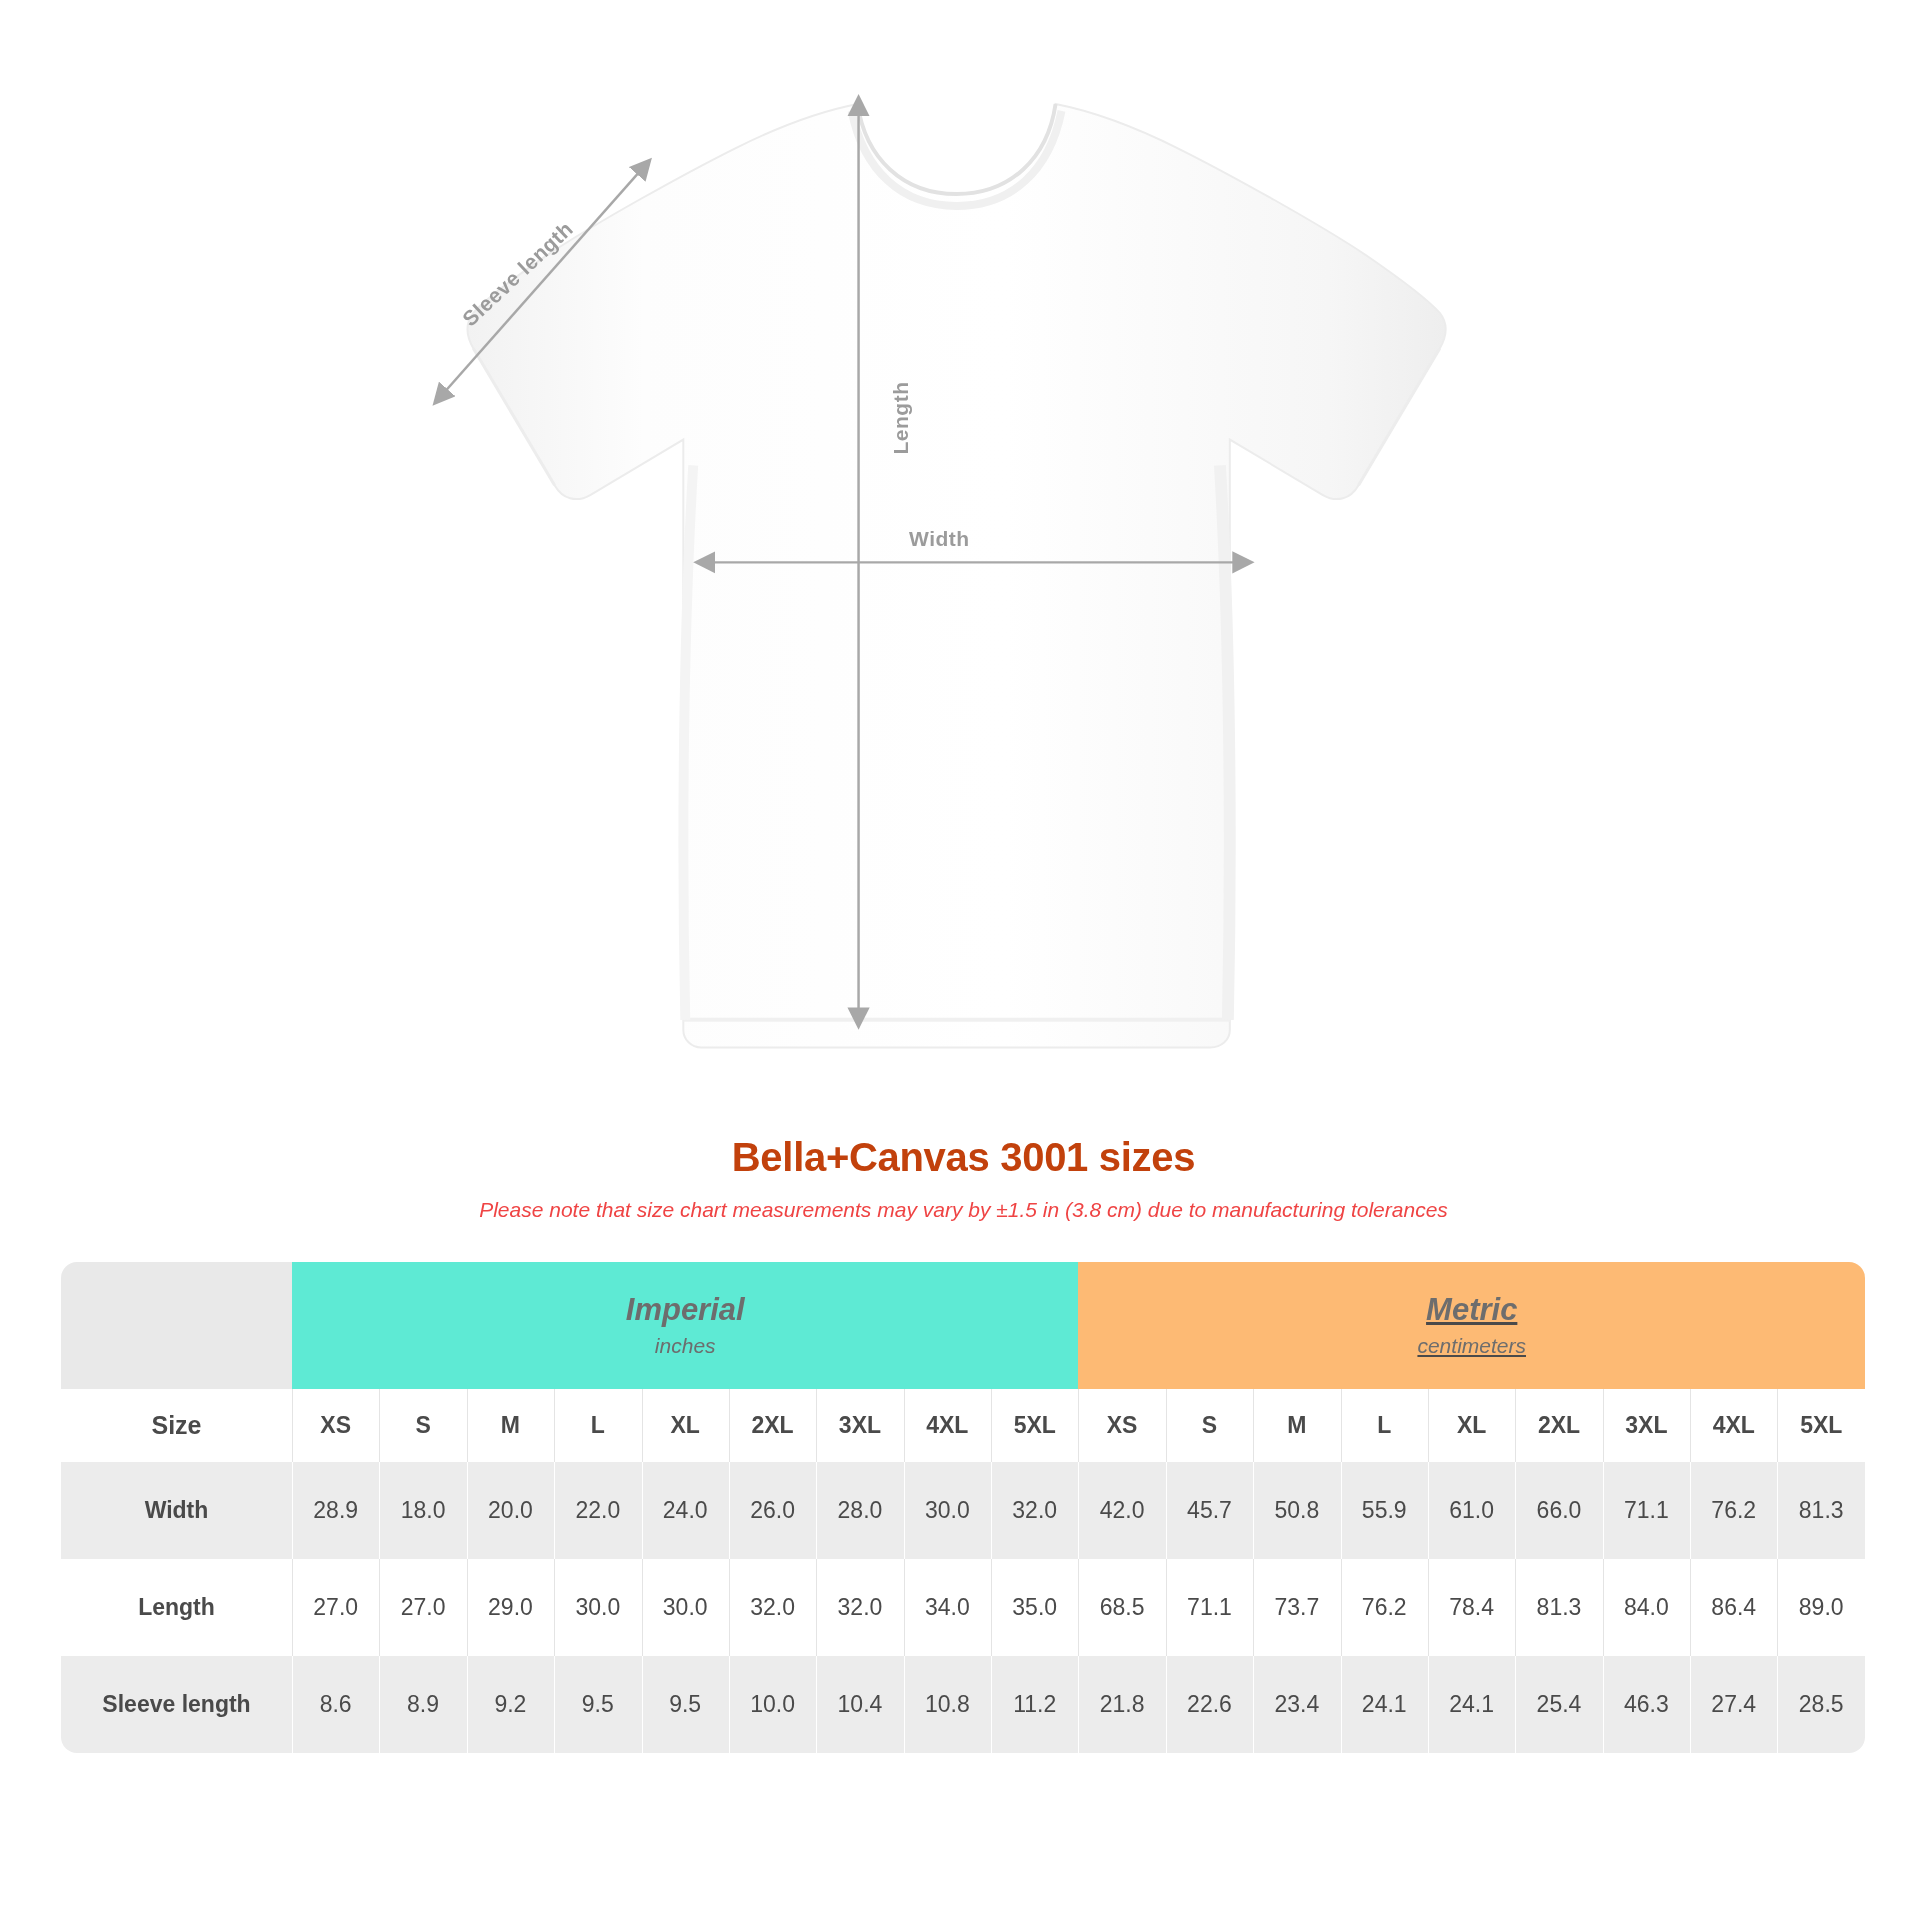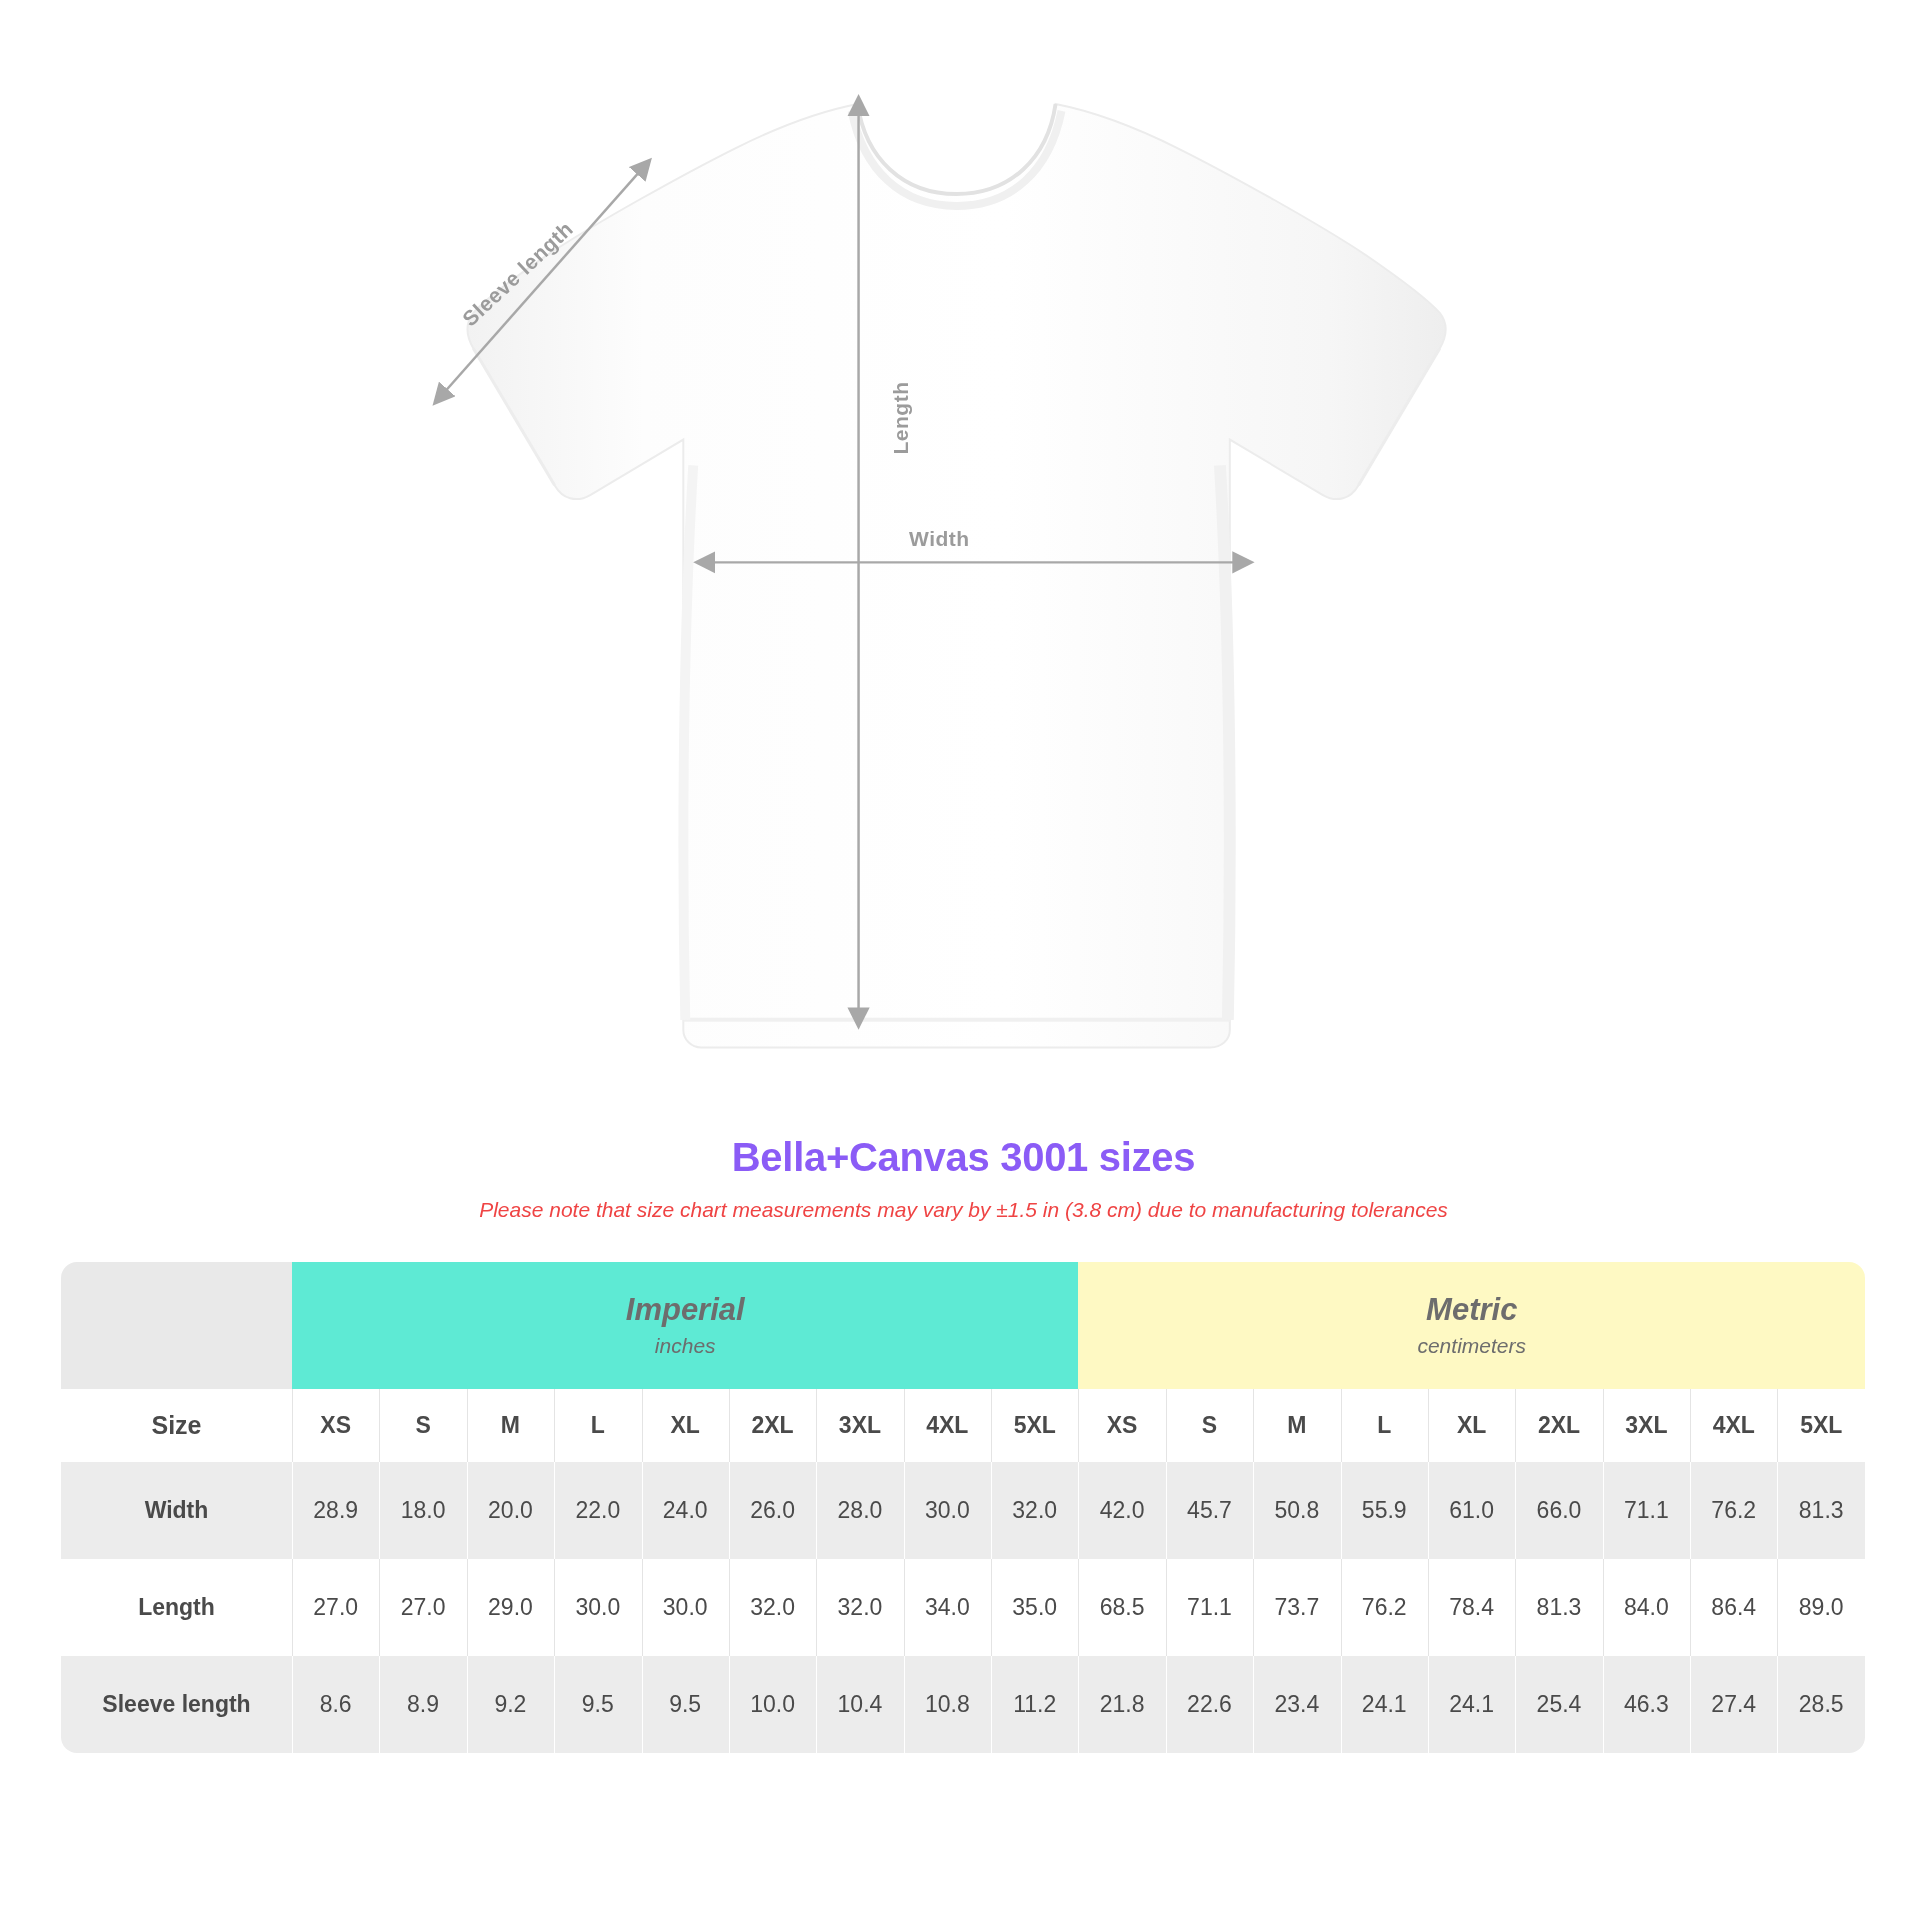--- a/index.html
+++ b/index.html
@@ -60,21 +60,21 @@
   }
 
   
   .title-block {
     text-align: center;
     margin-top: 36px;
   }
   .chart-title {
     font-size: 40px;
     font-weight: bold;
-    color: #8b5cf6;
+    color: #c2410c;
     margin: 6px;
     letter-spacing: -0.3px;
   }
   .chart-note {
     font-size: 21px;
     font-style: italic;
     color: #ef4444;
     margin: 18px 0 0 0;
   }
 
@@ -99,22 +99,23 @@
   
   .grp-row td {
     height: 127px;
     background: #5eead4;
   }
   .grp-row td.corner-left {
     background: #e9e9e9;
     border-top-left-radius: 16px;
   }
   .grp-row td.corner-right {
-    background: #fef9c3;
+    background: #fdba74;
     border-top-right-radius: 16px;
+    text-decoration: underline;
   }
   .grp-title {
     font-size: 31px;
     font-weight: bold;
     font-style: italic;
     color: #6d6d6d;
     line-height: 1.1;
   }
   .grp-sub {
     font-size: 21px;

